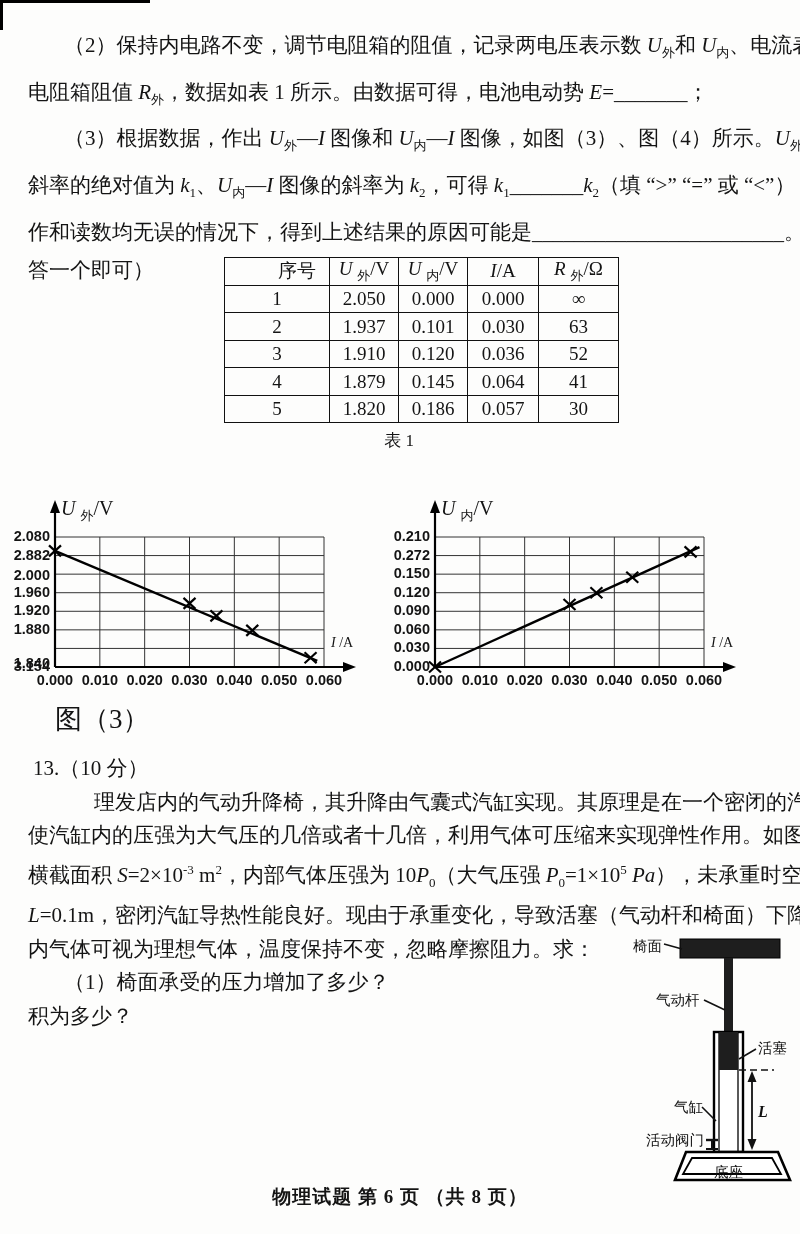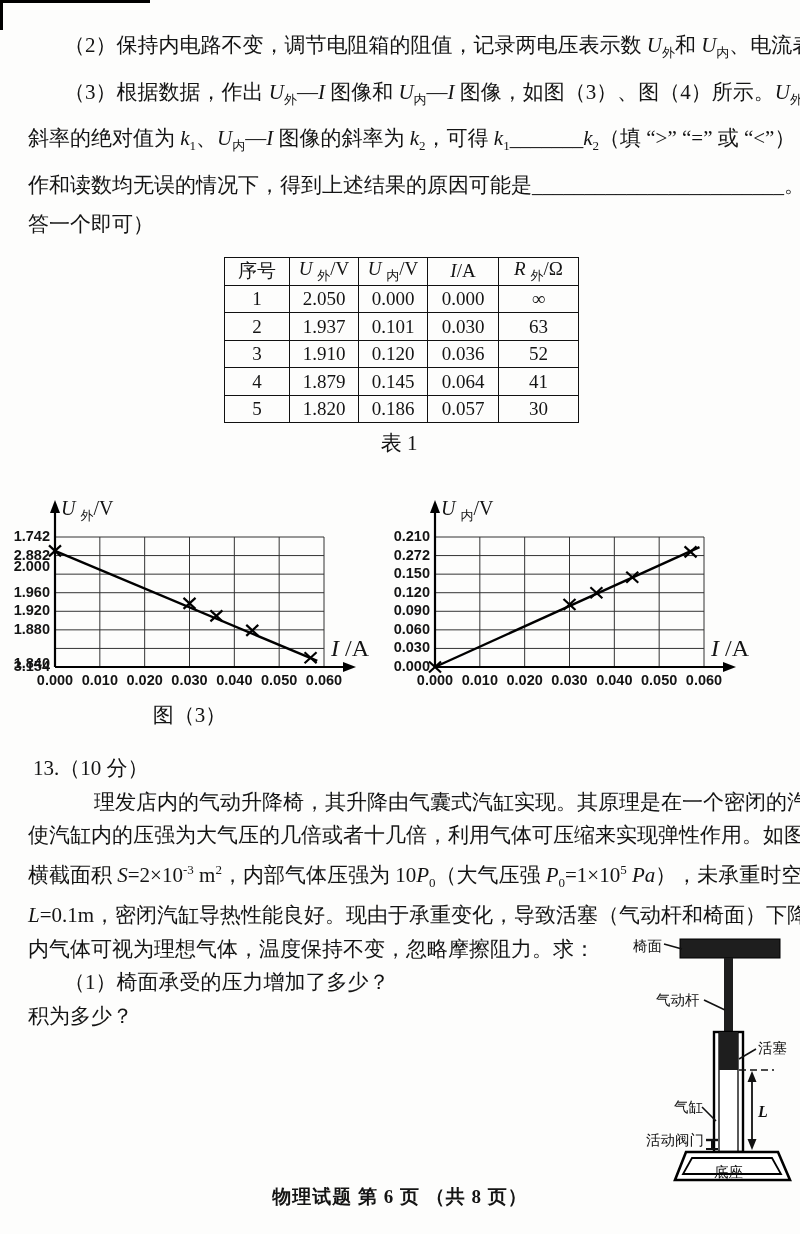--- a/index.html
+++ b/index.html
@@ -14,52 +14,53 @@
   .ind1{padding-left:36px;}
   .ind2{padding-left:66px;}
   .ind0{padding-left:5px;}
 
   sub{font-size:13px;}
   sup{font-size:13px;}
 
   table.datatable{position:absolute;left:224px;top:257px;border-collapse:collapse;
       font-size:19px;text-align:center;}
   table.datatable td,table.datatable th{border:1.6px solid #111;padding:0;height:26.5px;font-weight:normal;}
-  table.datatable .c0{width:64px;} table.datatable .c1{width:68px;}
+  table.datatable .c0{width:64px;padding-left:40px;} table.datatable .c1{width:68px;}
   table.datatable .c2{width:68px;} table.datatable .c3{width:70px;}
   table.datatable .c4{width:79px;}
-  .tbl-caption{position:absolute;left:224px;top:429px;width:350px;text-align:center;font-size:21px;}
+  .tbl-caption{position:absolute;left:224px;top:429px;width:350px;text-align:center;font-size:17px;}
 
   .chart{position:absolute;top:495px;width:372px;height:250px;}
   #chart1{left:2px;} #chart2{left:382px;}
   .chart svg{position:absolute;left:0;top:0;overflow:visible;}
   .chart .ylab{position:absolute;left:59px;top:2px;font-size:20px;}
-  .chart .xlab{position:absolute;left:329px;top:140px;font-size:24px;}
+  .chart .xlab{position:absolute;left:329px;top:140px;font-size:14px;}
   .chart .ytick{position:absolute;left:0;width:48px;text-align:right;
       font-family:"Liberation Sans","DejaVu Sans",sans-serif;font-weight:bold;font-size:14.5px;}
   .chart .xtick{position:absolute;top:177px;width:46px;text-align:center;
       font-family:"Liberation Sans","DejaVu Sans",sans-serif;font-weight:bold;font-size:14.5px;}
-  .chart .caption{position:absolute;left:53px;top:206px;width:269px;text-align:center;font-size:21px;}
+  .chart .caption{position:absolute;left:53px;top:206px;width:269px;font-size:27px;}
 
   .diagram{position:absolute;left:628px;top:918px;width:172px;height:276px;}
   .diagram text{font-family:"Liberation Sans","DejaVu Sans",sans-serif;font-size:14.5px;fill:#111;}
   .diagram text.serifvar{font-family:"Liberation Serif",serif;font-style:italic;font-size:16px;font-weight:bold;}
 
   .footer{position:absolute;left:0;top:1184px;width:100%;text-align:center;
       font-size:19px;font-weight:bold;letter-spacing:1px;}
 </style>
 </head>
 <body>
 
 <div class="page">
   <div class="scan-top"></div>
   <div class="scan-left"></div>
 
   <div class="tblock" style="top:26px;">
     <div class="line ind1">（2）保持内电路不变，调节电阻箱的阻值，记录两电压表示数 <i>U</i><sub>外</sub>和 <i>U</i><sub>内</sub>、电流表示数 、</div>
+    <div class="line">电阻箱阻值 <i>R</i><sub>外</sub>，数据如表 1 所示。由数据可得，电池电动势 <i>E</i>=_______；</div>
     <div class="line ind1">（3）根据数据，作出 <i>U</i><sub>外</sub>—<i>I</i> 图像和 <i>U</i><sub>内</sub>—<i>I</i> 图像，如图（3）、图（4）所示。<i>U</i><sub>外</sub>— 图像</div>
     <div class="line">斜率的绝对值为 <i>k</i><sub>1</sub>、<i>U</i><sub>内</sub>—<i>I</i> 图像的斜率为 <i>k</i><sub>2</sub>，可得 <i>k</i><sub>1</sub>_______<i>k</i><sub>2</sub>（填 “&gt;” “=” 或 “&lt;”），在操</div>
     <div class="line">作和读数均无误的情况下，得到上述结果的原因可能是________________________。（回</div>
     <div class="line">答一个即可）</div>
   </div>
 
   <table class="datatable">
     <tbody>
         <tr>
       <th class="c0">序号</th>
@@ -139,23 +140,23 @@
         <line x1="244.26666666666665" y1="129.82142857142858" x2="256.26666666666665" y2="140.82142857142858" stroke="#000" stroke-width="2.2"></line>
         <line x1="244.26666666666665" y1="140.82142857142858" x2="256.26666666666665" y2="129.82142857142858" stroke="#000" stroke-width="2.2"></line>
         <line x1="302.55" y1="157.21428571428572" x2="314.55" y2="168.21428571428572" stroke="#000" stroke-width="2.2"></line>
         <line x1="302.55" y1="168.21428571428572" x2="314.55" y2="157.21428571428572" stroke="#000" stroke-width="2.2"></line>
       </svg>
       <div class="ytick" style="top: 163px;">3.154</div>
       <div class="ytick" style="top: 160px;">1.840</div>
       <div class="ytick" style="top: 125.857px;">1.880</div>
       <div class="ytick" style="top: 107.286px;">1.920</div>
       <div class="ytick" style="top: 88.7143px;">1.960</div>
-      <div class="ytick" style="top: 63px;">2.000</div>
+      <div class="ytick" style="top: 72px;">2.000</div>
       <div class="ytick" style="top: 51.5714px;">2.882</div>
-      <div class="ytick" style="top: 33px;">1.742</div>
+      <div class="ytick" style="top: 33px;">2.080</div>
       <div class="xtick" style="left: 30px;">0.000</div>
       <div class="xtick" style="left: 74.8333px;">0.010</div>
       <div class="xtick" style="left: 119.667px;">0.020</div>
       <div class="xtick" style="left: 164.5px;">0.030</div>
       <div class="xtick" style="left: 209.333px;">0.040</div>
       <div class="xtick" style="left: 254.167px;">0.050</div>
       <div class="xtick" style="left: 299px;">0.060</div>
       <div class="ylab"><i>U</i> <sub>外</sub>/V</div>
       <div class="xlab"><i>I</i> /A</div>
     </div>

